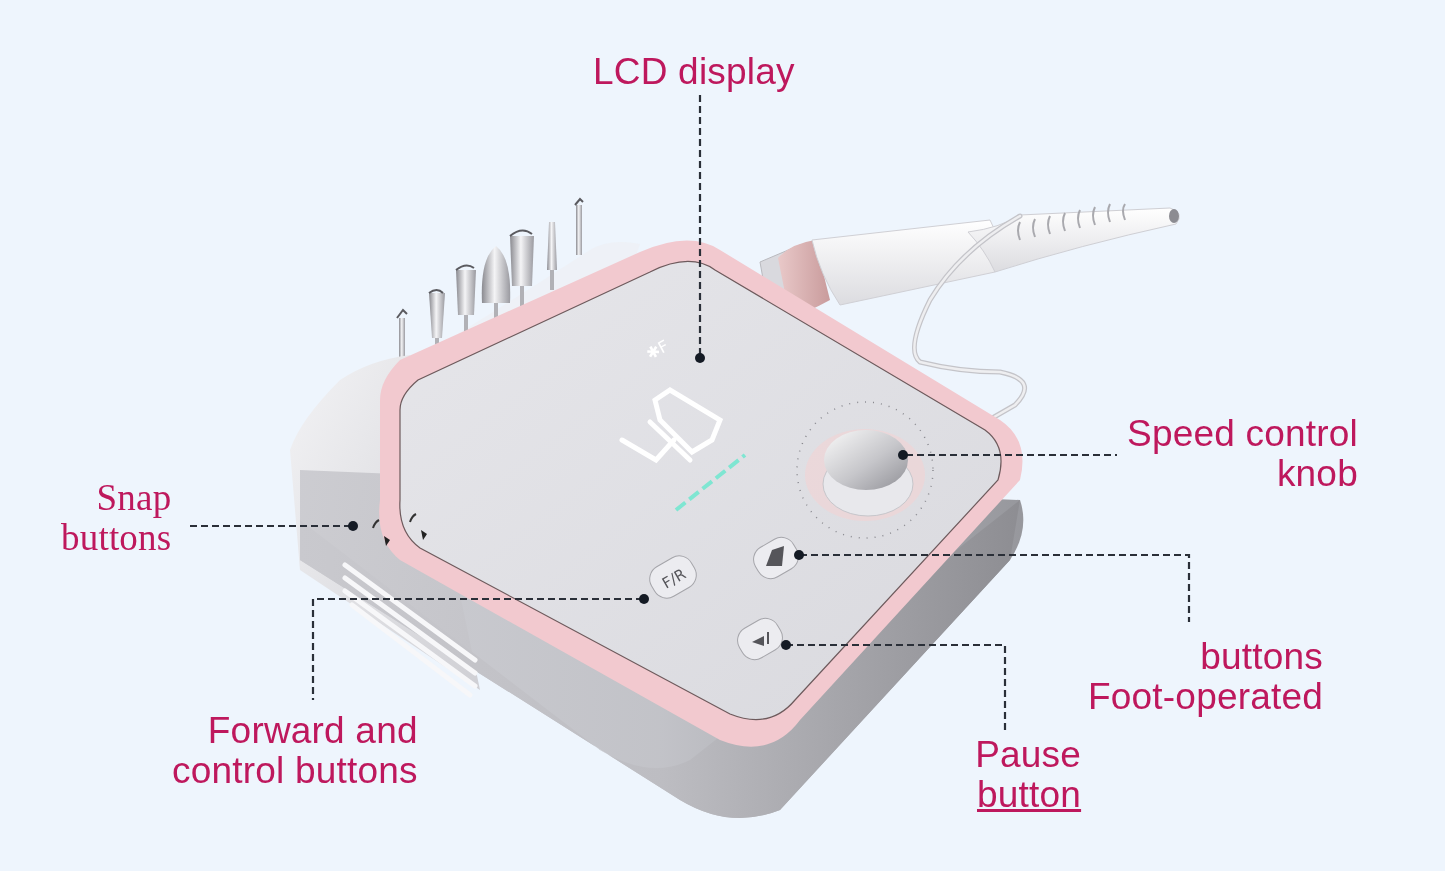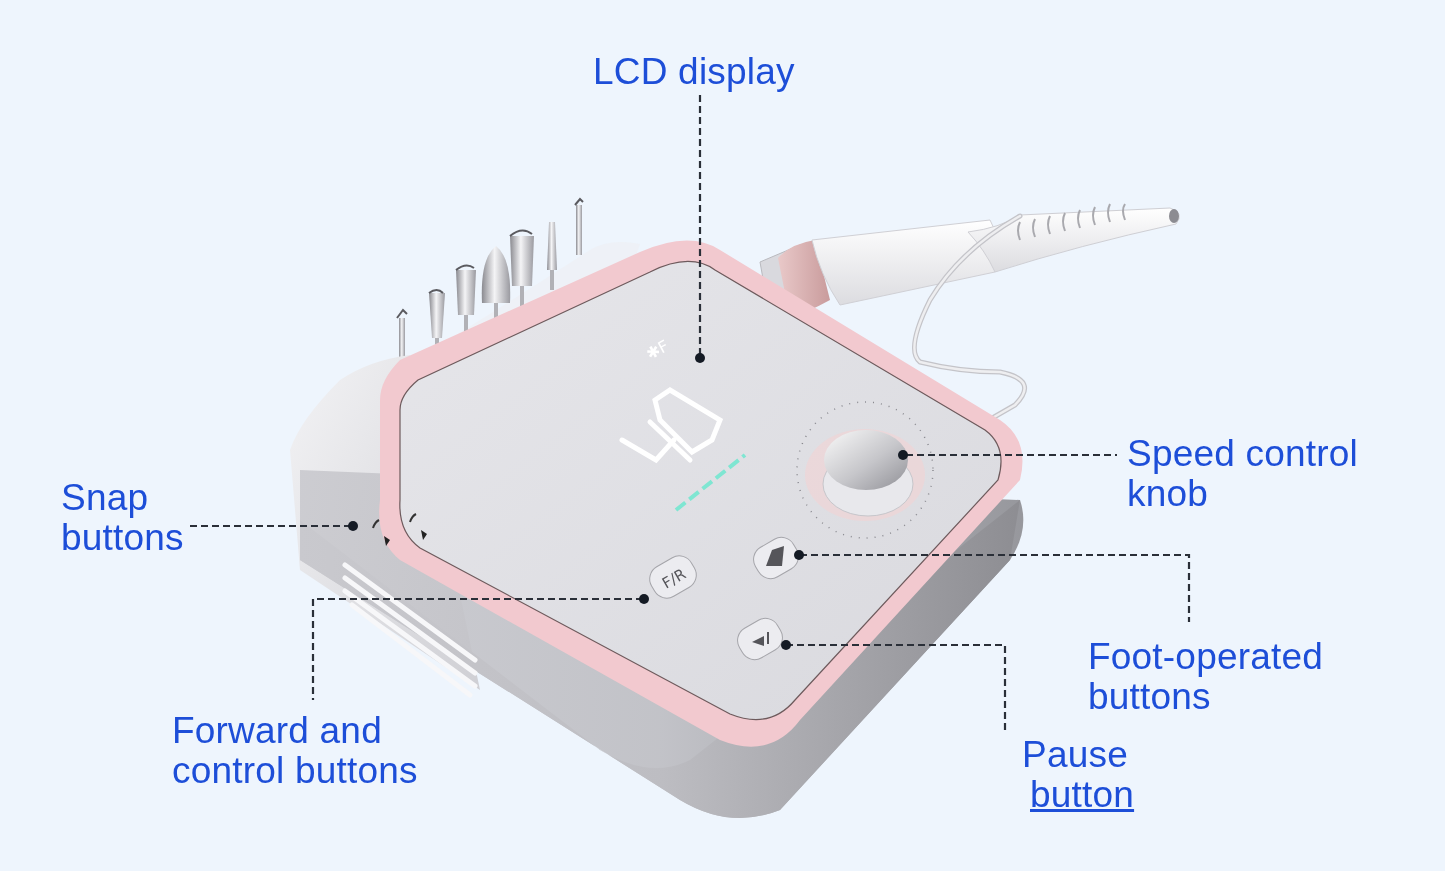--- a/index.html
+++ b/index.html
@@ -6,33 +6,34 @@
   body {
     width: 1445px; height: 871px; overflow: hidden;
     background: #eef5fd;
     font-family: "Liberation Sans", "DejaVu Sans", sans-serif;
     position: relative;
   }
   .stage { position: absolute; left: 0; top: 0; width: 1445px; height: 871px; }
   .stage svg { position: absolute; left: 0; top: 0; }
   .label {
     position: absolute;
-    color: #1d4ed8;
+    color: #be185d;
     font-size: 37px;
     line-height: 40px;
     letter-spacing: 0.2px;
     white-space: nowrap;
+    text-align: right;
   }
   .label span { display: block; }
   #lbl-lcd { left: 593px; top: 52px; }
-  #lbl-speed { left: 1127px; top: 414px; margin-top: 20px; }
-  #lbl-snap { left: 61px; top: 478px; }
+  #lbl-speed { left: 1127px; top: 414px; }
+  #lbl-snap { left: 61px; top: 478px; font-family: Liberation Serif, serif; }
   #lbl-fr { left: 172px; top: 698px; margin-top: 13px; }
   #lbl-foot { left: 1088px; top: 637px; }
-  #lbl-pause { left: 1022px; top: 735px; }
+  #lbl-pause { left: 969px; top: 735px; }
   #lbl-pause span:nth-child(2) { padding-left: 8px; text-decoration: underline; }
 </style>
 </head>
 <body>
 
 <div class="stage">
   <svg width="1445" height="871" viewBox="0 0 1445 871">
     <defs>
       <linearGradient id="topG" x1="0" y1="0" x2="1" y2="1">
         <stop offset="0" stop-color="#e6e6ea"></stop>
@@ -208,20 +209,20 @@
   </div>
   <div class="label" id="lbl-snap">
     <span>Snap</span>
     <span>buttons</span>
   </div>
   <div class="label" id="lbl-fr">
     <span>Forward and</span>
     <span>control buttons</span>
   </div>
   <div class="label" id="lbl-foot">
+    <span>buttons</span>
     <span>Foot-operated</span>
-    <span>buttons</span>
   </div>
   <div class="label" id="lbl-pause">
     <span>Pause</span>
     <span>button</span>
   </div>
 </div>
 
 </body></html>

